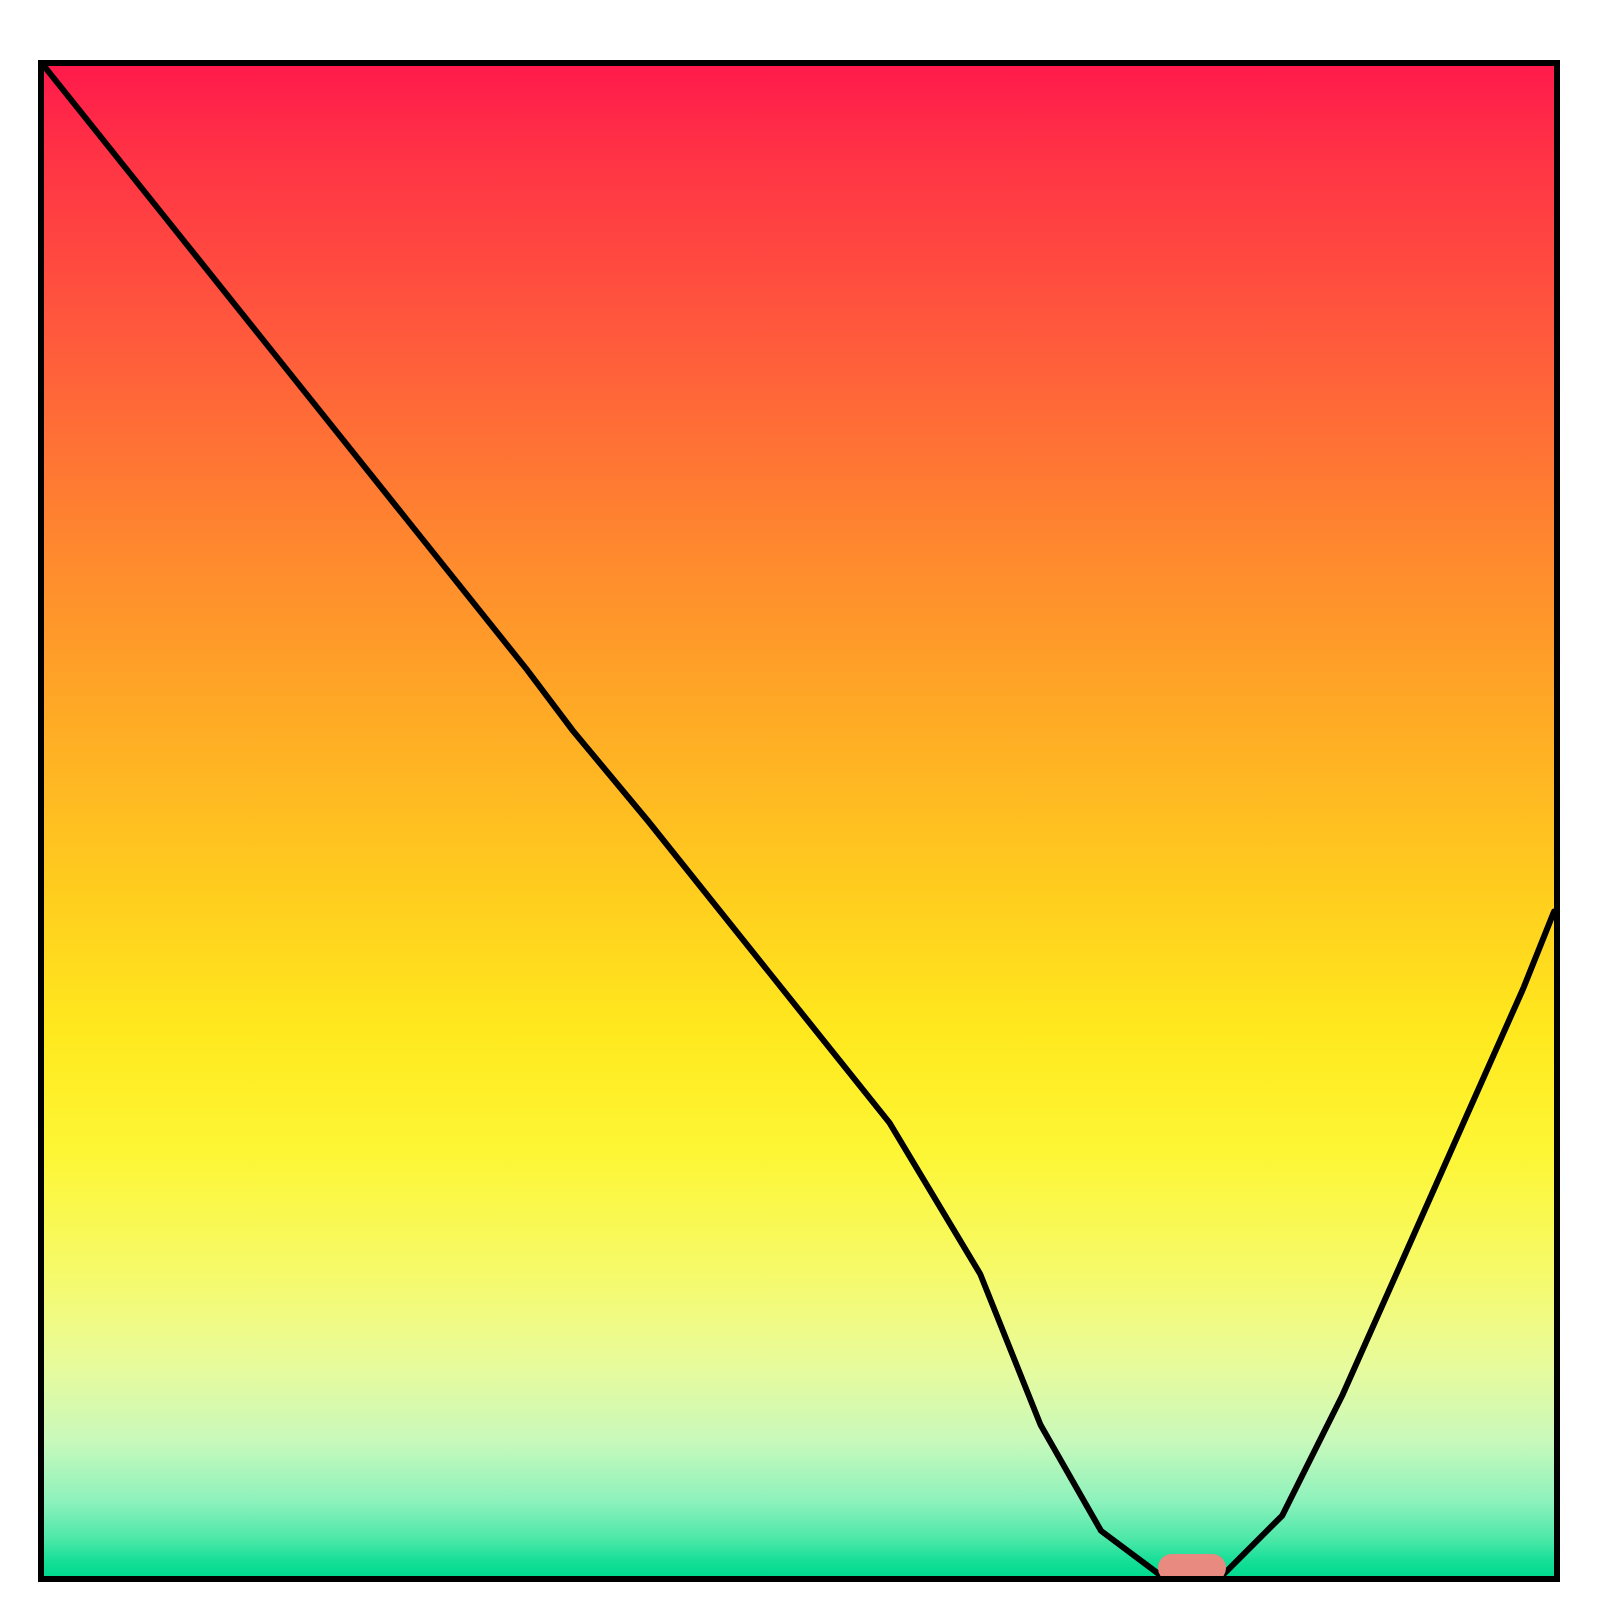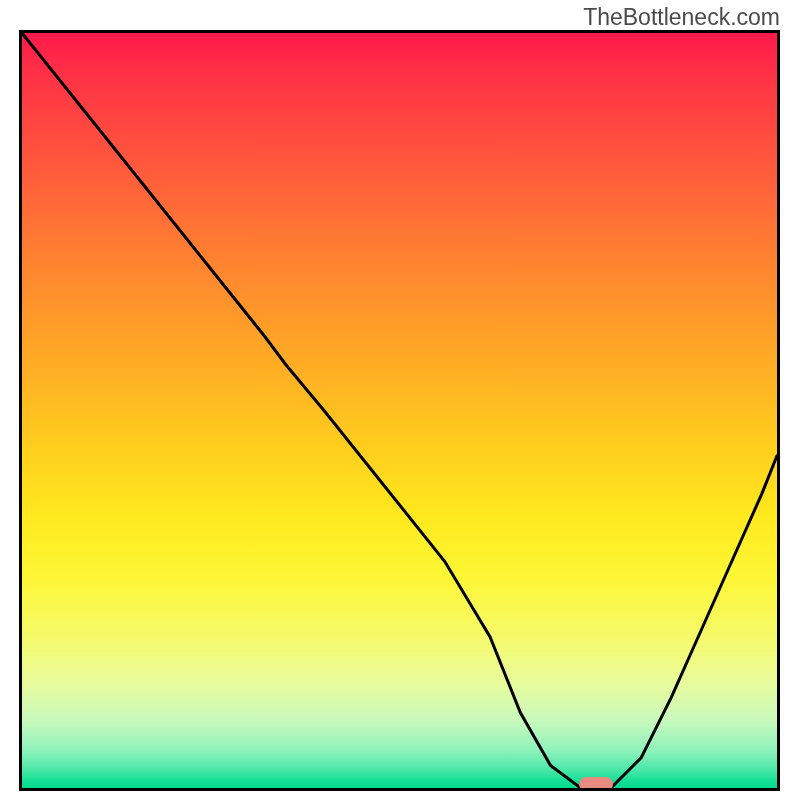--- a/index.html
+++ b/index.html
@@ -68,21 +68,20 @@
     height: 14px;
     border-radius: 7px;
     background: #e88a7f;
   }
 </style>
 </head>
 <body>
 
 <div class="container">
 
-  <div class="watermark">TheBottleneck.com</div>
 
   <div class="plot-frame">
     <div class="gradient-fill"></div>
 
     <svg class="curve" width="755" height="755" viewBox="0 0 755 755">
       <path id="curve-path" d="M0.0 0.0 L60.4 75.5 L120.8 151.0 L181.2 226.5 L241.6 302.0 L264.3 332.2 L302.0 377.5 L362.4 453.0 L422.8 528.5 L468.1 604.0 L498.3 679.5 L528.5 732.4 L558.7 755.0 L588.9 755.0 L619.1 724.8 L649.3 664.4 L679.5 596.5 L709.7 528.5 L739.9 460.6 L755.0 422.8" fill="none" stroke="#000000" stroke-width="3" stroke-linecap="round"></path>
     </svg>
 
     <div id="marker" class="marker" style="left: 556.8px; top: 744px; background: rgb(232, 138, 127);"></div>
   </div>

